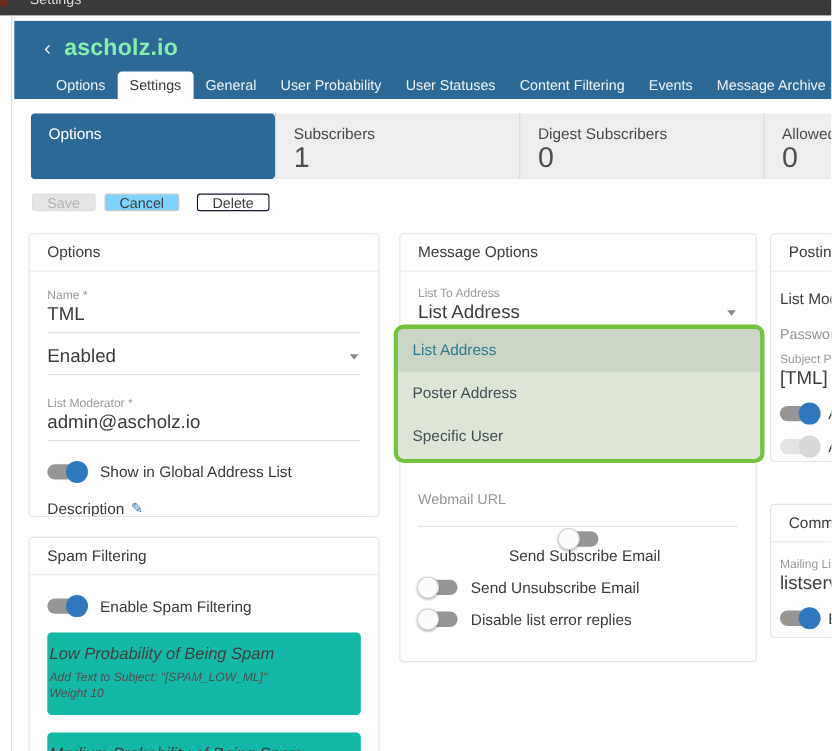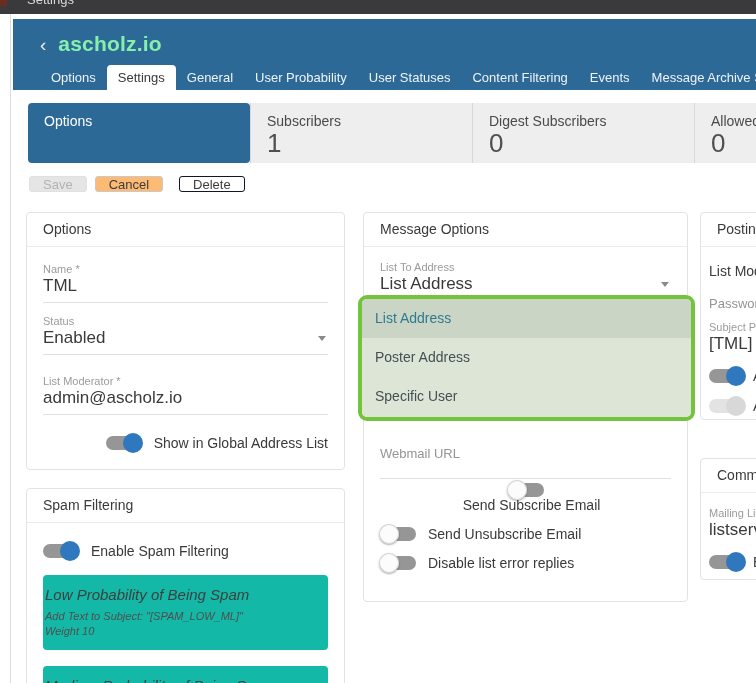--- a/index.html
+++ b/index.html
@@ -24,21 +24,21 @@
   .stat + .stat{border-left:1px solid #d8d8d8;}
   .stat .sl{font-size:14px;color:#4a4a4a;white-space:nowrap;}
   .stat .sv{font-size:26px;font-weight:300;color:#4f4f4f;line-height:1.1;}
   .stat.sel{background:#2d6996;border-radius:4px;border-left:none;}
   .stat.sel .sl{color:#ffffff;}
   
   .actions{position:absolute;left:29px;top:176px;display:flex;align-items:center;}
   .btn{height:16px;padding:0 13px;font-size:13px;border-radius:3px;box-sizing:border-box;
        display:flex;align-items:center;cursor:pointer;font-family:inherit;}
   .btn-save{background:#e5e5e5;color:#b3b3b3;border:1px solid #e0e0e0;margin-right:8px;}
-  .btn-cancel{background:#fdba74;color:#3c3c3c;border:1px solid #c9c9c9;margin-right:16px;}
+  .btn-cancel{background:#7dd3fc;color:#3c3c3c;border:1px solid #c9c9c9;margin-right:16px;}
   .btn-delete{background:#fff;color:#3c3c3c;border:1px solid #0f172a;}
   
   .panel{position:absolute;background:#fff;border:1px solid #e3e3e3;border-radius:4px;box-sizing:border-box;overflow:hidden;}
   .panel-h{height:33px;line-height:33px;padding:0 16px;font-size:14px;color:#3a3a3a;border-bottom:1px solid #ebebeb;}
   .panel-b{padding:0 16px;}
   .p-opt{left:26px;top:212px;width:319px;height:258px;}
   .p-spam{left:26px;top:488px;width:319px;height:252px;}
   .p-msg{left:363px;top:212px;width:325px;height:390px;}
   .p-post{left:700px;top:212px;width:320px;height:208px;}
   .p-cmd{left:700px;top:458px;width:320px;height:122px;}
@@ -134,29 +134,28 @@
   </div>
 
   <div class="panel p-opt">
     <div class="panel-h">Options</div>
     <div class="panel-b">
       <div class="fld" style="margin-top:16px;">
         <div class="lb">Name *</div>
         <div class="vl">TML</div>
       </div>
       <div class="fld" style="margin-top:12px;">
-        <div class="lb">Status</div>
         <div class="vl">Enabled</div>
         <span class="caret"></span>
       </div>
       <div class="fld" style="margin-top:20px;">
         <div class="lb">List Moderator *</div>
         <div class="vl">admin@ascholz.io</div>
       </div>
-      <div class="swrow" style="margin-top:20px;justify-content:flex-end;">
+      <div class="swrow" style="margin-top:20px;">
         <span class="sw on">
             <i></i>
           </span>
         <span class="swlbl">Show in Global Address List</span>
       </div>
       <div class="descrow">
         <span>Description</span>
         <span class="pencil">✎</span>
       </div>
 

